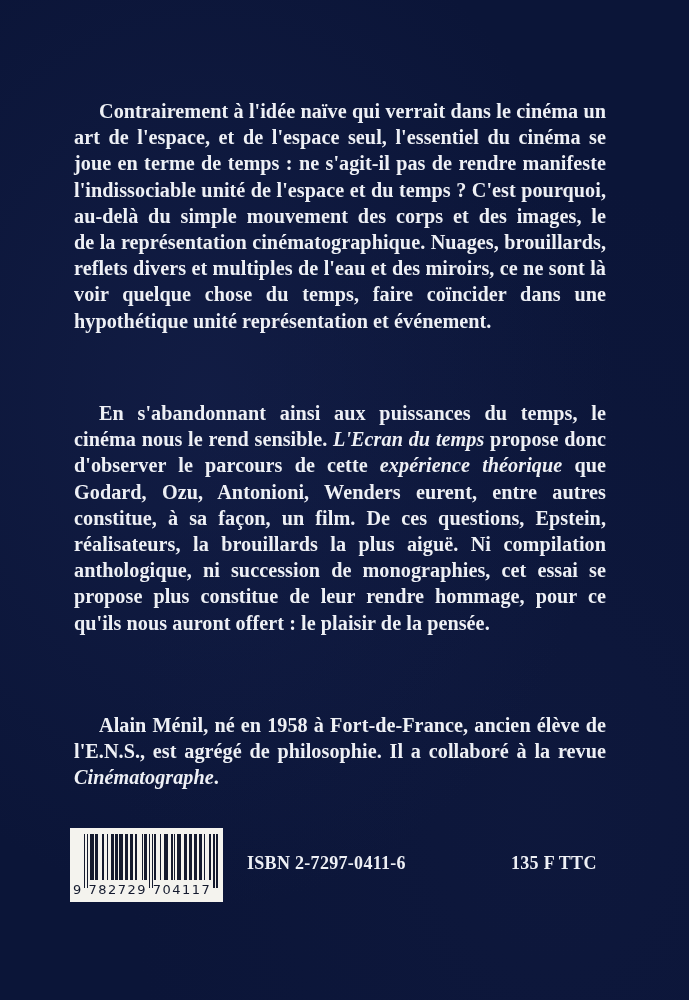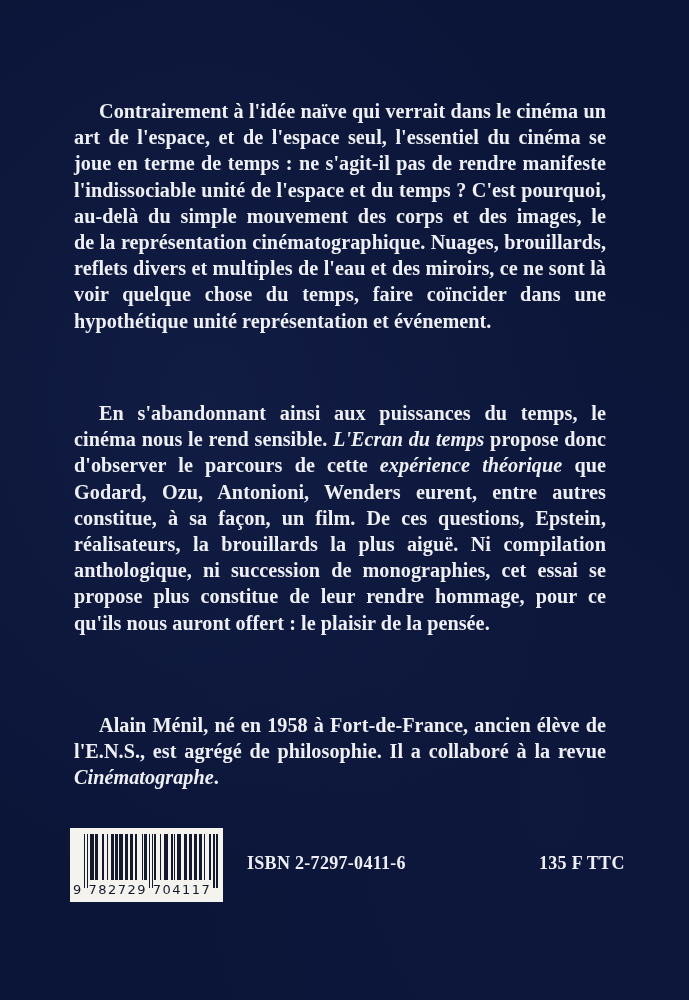--- a/index.html
+++ b/index.html
@@ -92,21 +92,20 @@
       font-weight: bold;
       letter-spacing: 0.3px;
     }
     .price {
       position: absolute;
       left: 511px;
       top: 853px;
       font-size: 18px;
       font-weight: bold;
       letter-spacing: 0.3px;
-      margin-left: 28px;
     }
   </style>
 </head>
 <body>
 
 <div class="cover"></div>
 
 <div class="text-block" id="para1">
   <span class="line indent">Contrairement à l'idée naïve qui verrait dans le cinéma un</span>
   <span class="line">art de l'espace, et de l'espace seul, l'essentiel du cinéma se</span>

